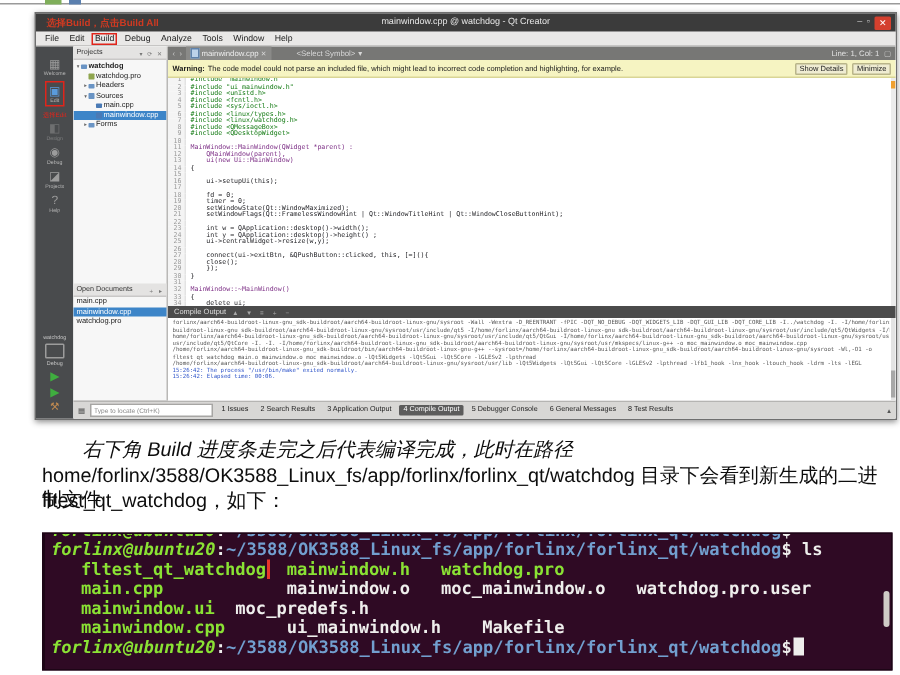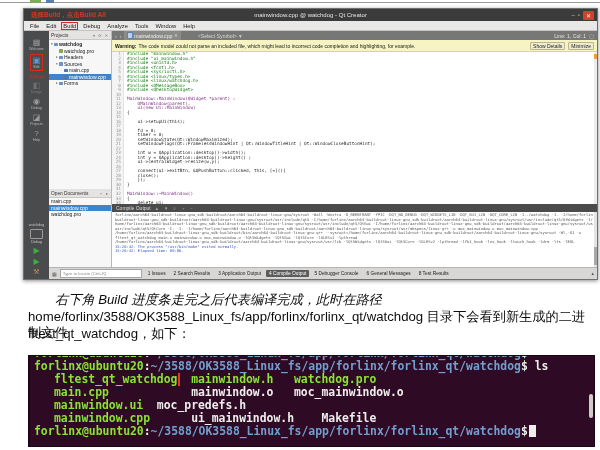--- a/index.html
+++ b/index.html
@@ -118,21 +118,21 @@
   .p3{top:326px;}
 
   
   .terminal{position:absolute;left:28px;top:355px;width:560px;height:90px;background:#2f0a24;
             border:1px solid #1d0516;border-left:2px solid #1d0516;overflow:hidden;
             font-family:"DejaVu Sans Mono",monospace;font-weight:bold;font-size:11.4px;
             line-height:13px;color:#eeeeec;padding-left:4px;}
   .t-row{white-space:pre;}
   .t-row.clipped{margin-top:-9px;}
   .t-row.files{display:flex;margin-left:20px;}
-  .t-user{color:#8ae234;}
+  .t-user{color:#8ae234;font-style:italic;}
   .t-path{color:#729fcf;}
   .t-plain{color:#eeeeec;}
   .t-green{color:#8ae234;}
   .t-white{color:#eeeeec;}
   .fc{flex:none;overflow:hidden;}
   .fc1{width:20ch;}.fc2{width:15ch;}.fc3{width:19ch;}
   .red-outline{outline:2px solid #e8362a;outline-offset:1px;}
   .t-cursor{display:inline-block;width:7px;height:12px;background:#eeeeec;vertical-align:-2px;margin-left:1px;}
   .term-scroll{position:absolute;right:1px;top:38px;width:4px;height:24px;background:#cfcbc6;border-radius:2px;}
 </style>
@@ -364,18 +364,18 @@
 
   <div class="paragraph p1">右下角 Build 进度条走完之后代表编译完成，此时在路径</div>
   <div class="paragraph p2">home/forlinx/3588/OK3588_Linux_fs/app/forlinx/forlinx_qt/watchdog 目录下会看到新生成的二进制文件</div>
   <div class="paragraph p3">fltest_qt_watchdog，如下：</div>
 
   <div class="terminal" id="terminal">
     <div class="term-scroll"></div>
   <div class="t-row clipped"><span class="t-user">forlinx@ubuntu20</span><span class="t-plain">:</span><span class="t-path">~/3588/OK3588_Linux_fs/app/forlinx/forlinx_qt/watchdog</span><span class="t-plain">$</span></div>
       <div class="t-row"><span class="t-user">forlinx@ubuntu20</span><span class="t-plain">:</span><span class="t-path">~/3588/OK3588_Linux_fs/app/forlinx/forlinx_qt/watchdog</span><span class="t-plain">$</span><span class="t-plain"> ls</span></div>
       <div class="t-row files"><span class="fc fc1 t-green"><span class="red-outline">fltest_qt_watchdog</span></span><span class="fc fc2 t-green"><span>mainwindow.h</span></span><span class="fc fc4 t-green"><span>watchdog.pro</span></span></div>
-      <div class="t-row files"><span class="fc fc1 t-green"><span>main.cpp</span></span><span class="fc fc2 t-white"><span>mainwindow.o</span></span><span class="fc fc3 t-white"><span>moc_mainwindow.o</span></span></div>
+      <div class="t-row files"><span class="fc fc1 t-green"><span>main.cpp</span></span><span class="fc fc2 t-white"><span>mainwindow.o</span></span><span class="fc fc3 t-white"><span>moc_mainwindow.o</span></span><span class="fc fc4 t-white"><span>watchdog.pro.user</span></span></div>
       <div class="t-row files"><span class="fc fc2 t-green"><span>mainwindow.ui</span></span><span class="fc fc3 t-white"><span>moc_predefs.h</span></span></div>
       <div class="t-row files"><span class="fc fc1 t-green"><span>mainwindow.cpp</span></span><span class="fc fc3 t-white"><span>ui_mainwindow.h</span></span><span class="fc fc2 t-white"><span>Makefile</span></span></div>
       <div class="t-row"><span class="t-user">forlinx@ubuntu20</span><span class="t-plain">:</span><span class="t-path">~/3588/OK3588_Linux_fs/app/forlinx/forlinx_qt/watchdog</span><span class="t-plain">$</span><span class="t-cursor"></span></div>
     </div>
 </div>
 
 </body></html>

